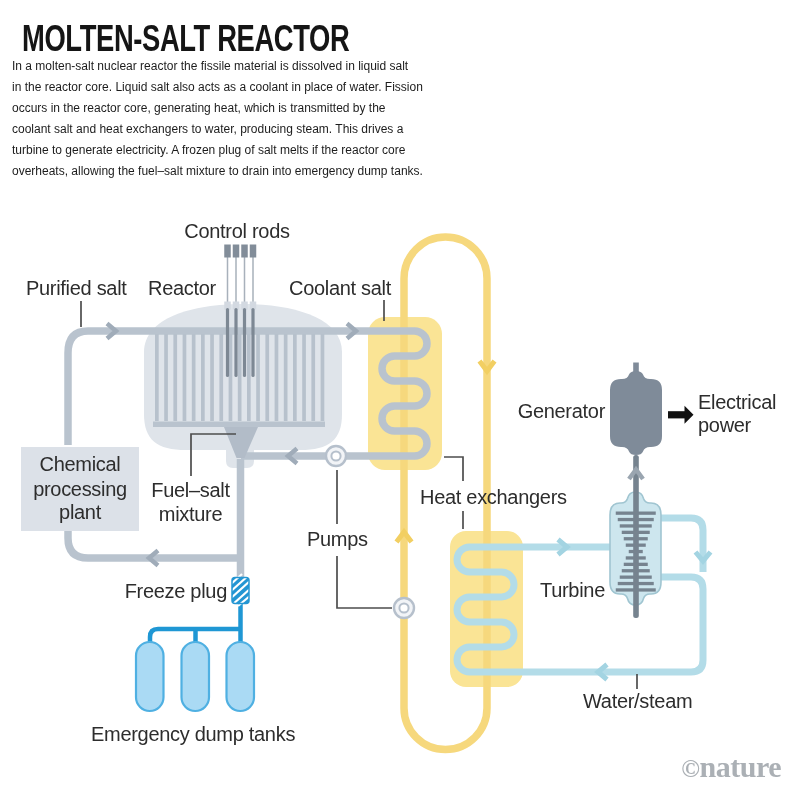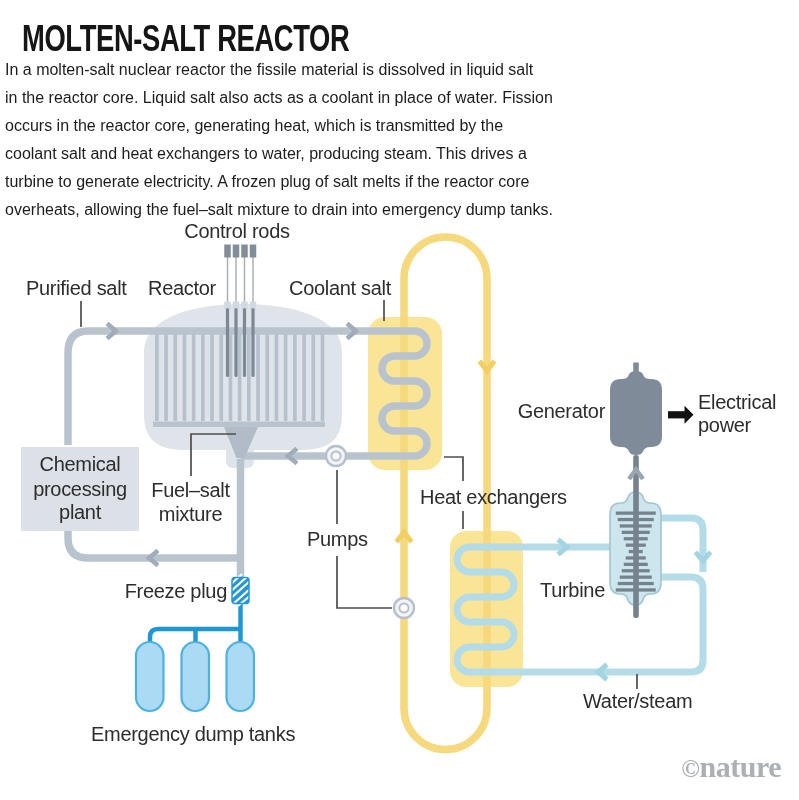--- a/index.html
+++ b/index.html
@@ -1,21 +1,21 @@
 <!DOCTYPE html>
 <html><head>
 <meta charset="utf-8">
 <style>
 html,body{margin:0;padding:0;background:#fff;}
 #page{position:relative;width:799px;height:800px;background:#fff;overflow:hidden;
   font-family:"Liberation Sans",sans-serif;padding-left:46px;}
 #title{position:absolute;left:22px;top:18px;font-size:36.5px;font-weight:bold;
   color:#151515;letter-spacing:-0.5px;transform:scaleX(0.75);transform-origin:left top;
   white-space:nowrap;}
-#para{position:absolute;left:5px;top:56px;font-size:16px;line-height:28px;
+#para{position:absolute;left:12px;top:56px;font-size:12px;line-height:21px;
   color:#1c1c1c;letter-spacing:0px;white-space:nowrap;}
 #svgd{position:absolute;left:0;top:0;}
 </style>
 </head>
 <body>
 <div id="page">
 <div id="title">MOLTEN-SALT REACTOR</div>
 <div id="para">In a molten-salt nuclear reactor the fissile material is dissolved in liquid salt<br>
 in the reactor core. Liquid salt also acts as a coolant in place of water. Fission<br>
 occurs in the reactor core, generating heat, which is transmitted by the<br>

